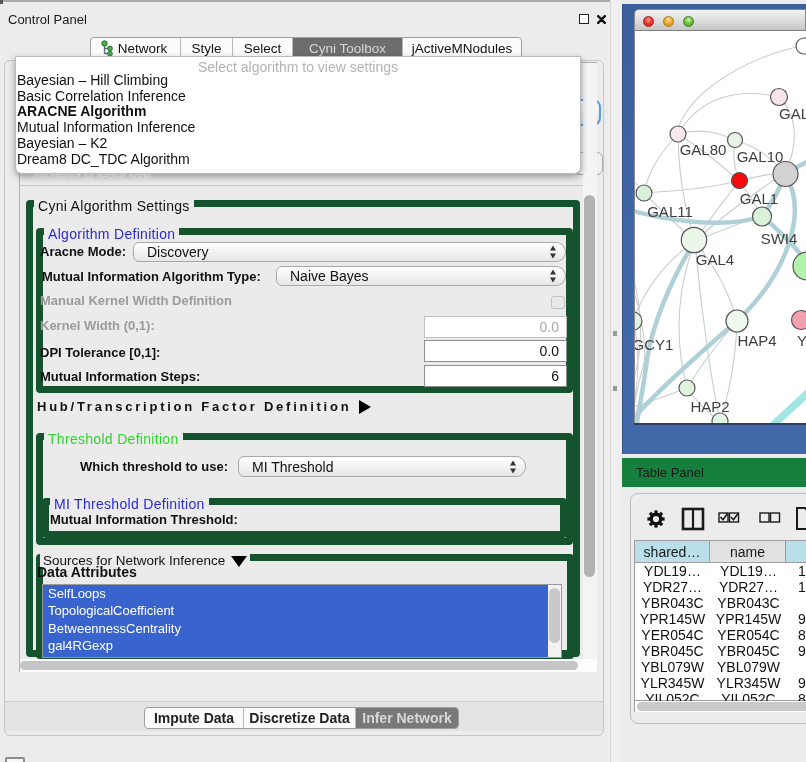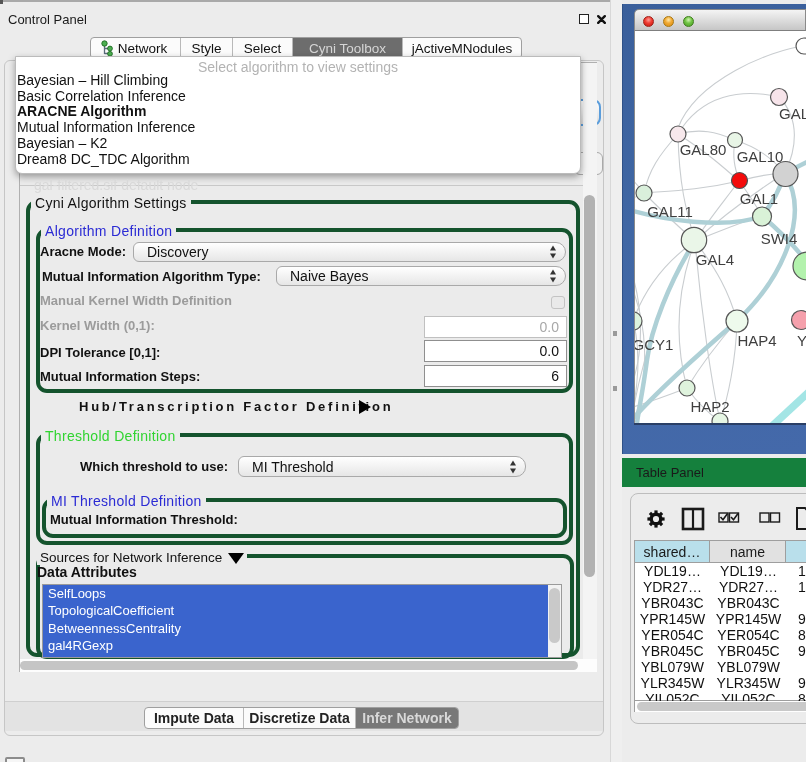--- a/index.html
+++ b/index.html
@@ -2,21 +2,21 @@
 <html><head>
 <meta charset="utf-8">
 <style>
   * { margin:0; padding:0; box-sizing:border-box; }
   html,body { width:806px; height:762px; }
   body { font-family:"Liberation Sans", sans-serif; background:#ececec; position:relative; overflow:hidden; }
   .abs { position:absolute; }
   .lbl { position:absolute; font-size:13px; font-weight:bold; color:#111; white-space:nowrap; line-height:16px; }
   .glbl { position:absolute; font-size:13px; font-weight:bold; color:#9b9b9b; white-space:nowrap; line-height:16px; }
   .field { position:absolute; background:#fff; border:1px solid #8f8f8f; font-size:14px; text-align:right; padding-right:7px; color:#111; }
-  .gbox { position:absolute; border:4px solid #14532d; border-radius:11px; }
+  .gbox { position:absolute; border:7px solid #14532d; border-radius:4px; }
   .gboxlbl { position:absolute; top:-8px; left:1px; background:#ebebeb; padding:0 4px; font-size:14px; letter-spacing:0.3px; white-space:nowrap; line-height:15px; }
   .combo { position:absolute; border:1px solid #a9a9a9; border-radius:6px 10px 10px 6px; background:linear-gradient(#ffffff,#e6e6e6); font-size:14px; color:#111; }
   .combo .ctext { position:absolute; left:13px; top:50%; transform:translateY(-50%); white-space:nowrap; }
   .spin { position:absolute; right:8px; top:50%; transform:translateY(-50%); width:8px; height:13px; }
   .spin:before { content:""; position:absolute; left:1px; top:0; border-left:3.5px solid transparent; border-right:3.5px solid transparent; border-bottom:5px solid #333; }
   .spin:after { content:""; position:absolute; left:1px; bottom:0; border-left:3.5px solid transparent; border-right:3.5px solid transparent; border-top:5px solid #333; }
 </style>
 </head>
 <body>
 
@@ -73,21 +73,21 @@
     </div>
   <div class="glbl" style="left:40px;top:293px;">Manual Kernel Width Definition</div>
   <div class="abs" style="left:551px;top:296px;width:14px;height:13px;border:1px solid #c3c3c3;border-radius:3px;background:#e9e9e9;"></div>
   <div class="glbl" style="left:40px;top:318px;">Kernel Width (0,1):</div>
   <div class="field" style="left:424px;top:316px;width:143px;height:22px;border-color:#c0c0c0;color:#a8a8a8;line-height:20px;">0.0</div>
   <div class="lbl" style="left:40px;top:345px;">DPI Tolerance [0,1]:</div>
   <div class="field" style="left:424px;top:340px;width:143px;height:22px;line-height:20px;">0.0</div>
   <div class="lbl" style="left:40px;top:369px;">Mutual Information Steps:</div>
   <div class="field" style="left:424px;top:365px;width:143px;height:22px;line-height:20px;">6</div>
 
-  <div class="lbl" style="left:37px;top:399px;letter-spacing:2.75px;margin-left:42px;">Hub/Transcription Factor Definition</div>
+  <div class="lbl" style="left:37px;top:399px;letter-spacing:2.75px;">Hub/Transcription Factor Definition</div>
   <div class="abs" style="left:359px;top:400px;width:0;height:0;border-top:7.5px solid transparent;border-bottom:7.5px solid transparent;border-left:12px solid #000;"></div>
 
   <div class="gbox" style="left:36px;top:433px;width:537px;height:112px;">
     <span class="gboxlbl" style="color:#31d431;">Threshold Definition</span>
   </div>
   <div class="lbl" style="left:80px;top:459px;">Which threshold to use:</div>
   <div class="combo" style="left:238px;top:456px;width:288px;height:21px;">
       <span class="ctext">MI Threshold</span>
       <span class="spin"></span>
     </div>
@@ -117,21 +117,21 @@
 
   <div class="abs" style="left:5px;top:701px;width:598px;height:30px;background:#e3e3e3;border-top:1px solid #cfcfcf;"></div>
   <div class="abs" style="left:144px;top:707px;height:22px;border:1px solid #9f9f9f;border-radius:4px;background:#fbfbfb;display:flex;overflow:hidden;">
     <div style="width:99px;display:flex;align-items:center;justify-content:center;font-size:14px;font-weight:bold;color:#222;border-right:1px solid #b9b9b9;">Impute Data</div>
     <div style="width:112px;display:flex;align-items:center;justify-content:center;font-size:14px;font-weight:bold;color:#222;border-right:1px solid #b9b9b9;">Discretize Data</div>
     <div style="width:102px;display:flex;align-items:center;justify-content:center;font-size:14px;font-weight:bold;color:#d9d9d9;background:#787878;">Infer Network</div>
   </div>
 </div>
 
 <div class="abs" style="left:15px;top:56px;width:566px;height:118px;background:#fff;border:1px solid #bbb;border-radius:0 0 7px 7px;box-shadow:0 3px 7px rgba(0,0,0,0.35);z-index:50;"></div>
-<div class="abs" style="left:34px;top:177px;z-index:51;font-size:14px;color:#d9d9d9;">gal-filtered.sif default node</div>
+<div class="abs" style="left:34px;top:171px;z-index:51;font-size:10px;color:#d9d9d9;">gal-filtered.sif default node</div>
 <div class="abs" style="left:15px;top:59px;width:566px;text-align:center;z-index:52;font-size:14px;color:#b3b3b3;line-height:16px;">Select algorithm to view settings</div>
 <div class="abs" style="left:17px;top:73px;z-index:52;font-size:14px;color:#111;line-height:15.7px;">Bayesian – Hill Climbing<br>Basic Correlation Inference<br><b>ARACNE Algorithm</b><br>Mutual Information Inference<br>Bayesian – K2<br>Dream8 DC_TDC Algorithm</div>
 
 <div class="abs" style="left:610px;top:0;width:12px;height:762px;background:#efefef;"></div>
 <div class="abs" style="left:610px;top:0;width:1px;height:762px;background:#d8d8d8;"></div>
 <div class="abs" style="left:613px;top:331px;width:4px;height:5px;background:#9a9a9a;"></div>
 <div class="abs" style="left:613px;top:386px;width:4px;height:5px;background:#9a9a9a;"></div>
 
 <div class="abs" style="left:622px;top:0;width:184px;height:4px;background:#ececec;"></div>
 <div class="abs" style="left:622px;top:4px;width:184px;height:450px;background:linear-gradient(165deg,#3a5f9b 0%,#4067a4 45%,#4469aa 100%);border-left:1px solid #2f5187;"></div>

